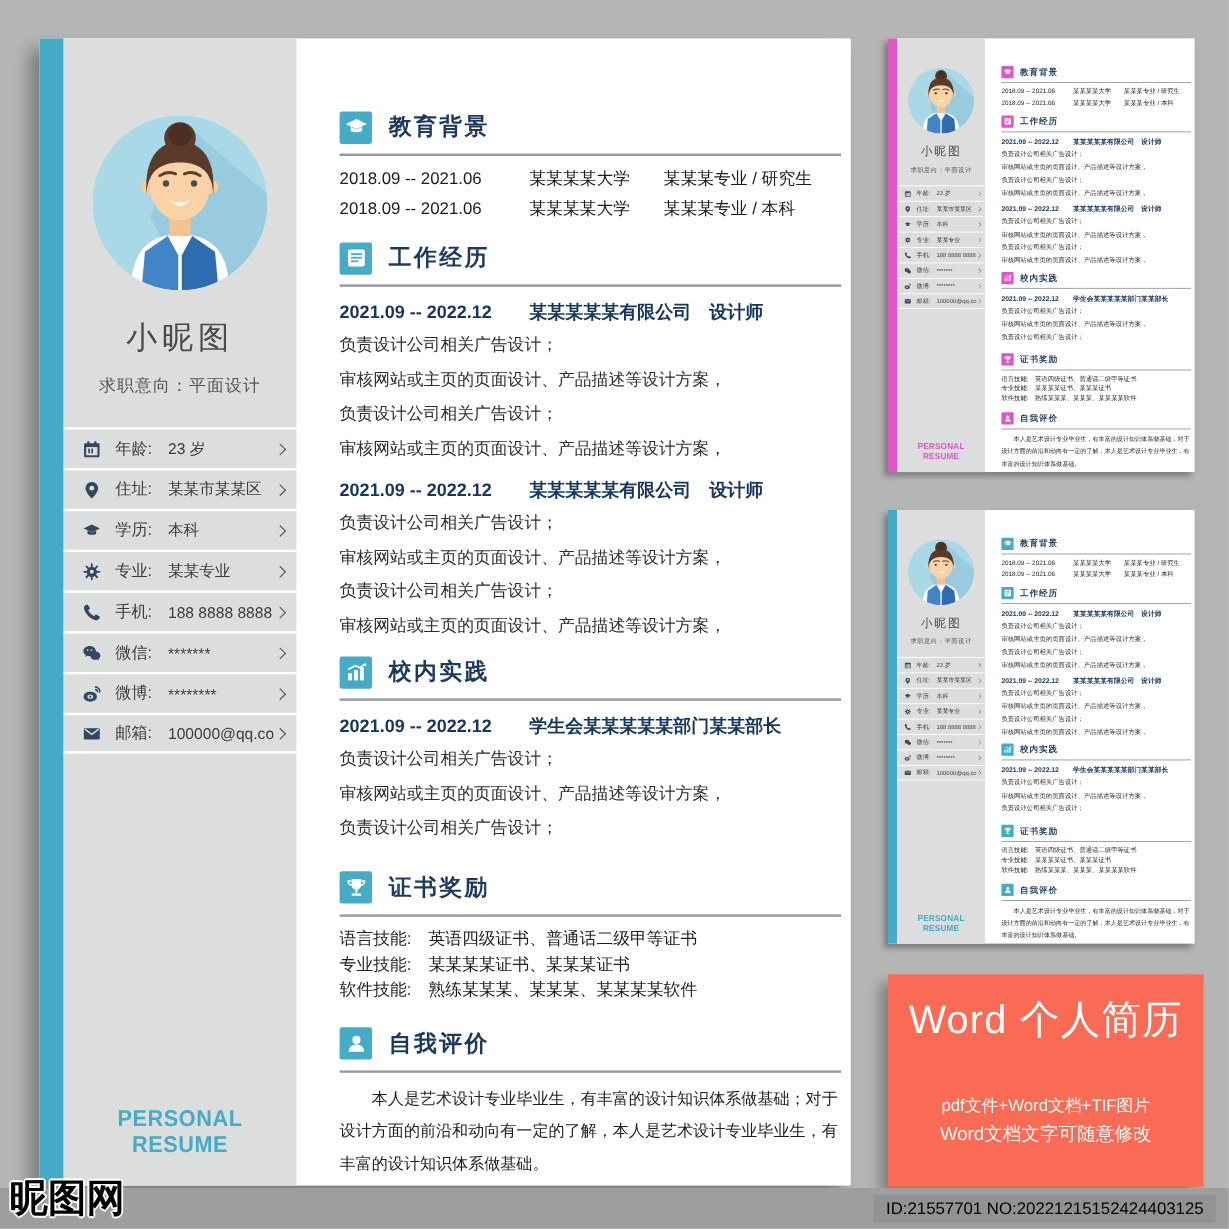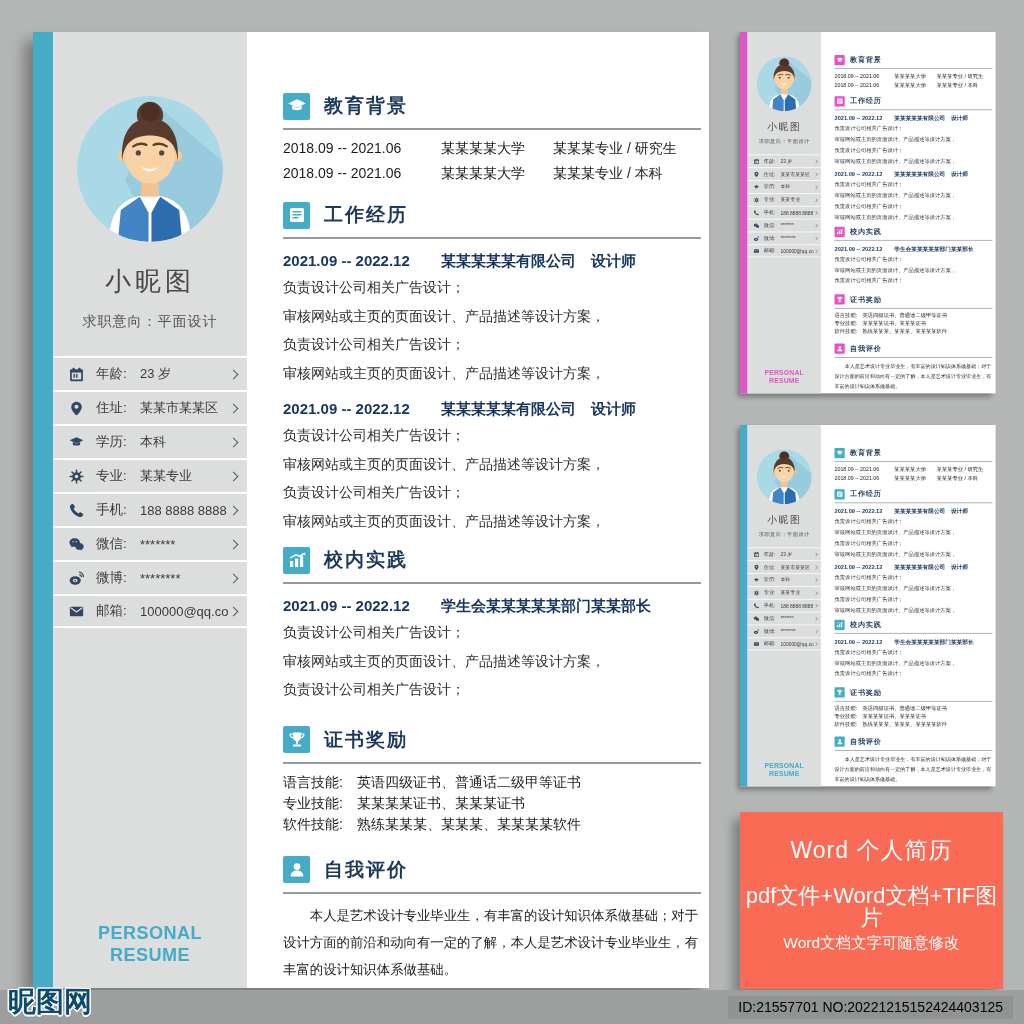--- a/index.html
+++ b/index.html
@@ -55,29 +55,29 @@
   
   .main-wrap{position:absolute;left:33px;top:32px}
   .mini-wrap{position:absolute;width:256px;height:362px}
   #mini1{left:740px;top:32px}
   #mini2{left:740px;top:425px}
   .mini-wrap .resume{transform:scale(0.378);transform-origin:0 0}
 
   
   .promo{position:absolute;left:740px;top:812px;width:263px;height:177px;background:#f96b55;color:#fff;
          text-align:center;box-shadow:-7px 7px 10px rgba(0,0,0,.3)}
-  .promo-title{padding-top:18px;font-size:23px;line-height:40px;letter-spacing:1px}
-  .promo-sub{margin-top:15px;font-size:22px;line-height:22px}
+  .promo-title{padding-top:18px;font-size:33px;line-height:40px;letter-spacing:1px}
+  .promo-sub{margin-top:40px;font-size:14px;line-height:22px}
   .promo-l1{margin-top:17px;font-size:15.5px;line-height:19px}
   .promo-l2{margin-top:4px;font-size:15.5px;line-height:19px}
 
   
   .bottom-bar{position:absolute;left:0;right:0;bottom:0;height:34px;background:#9d9f9e}
   .watermark{position:absolute;left:8px;bottom:3px;display:flex;align-items:baseline;gap:9px}
-  .wm-logo{font-size:28px;font-weight:bold;color:#0c4a6e;
+  .wm-logo{font-size:32px;font-weight:bold;color:#000000;
            text-shadow:1.5px 0 #fff,-1.5px 0 #fff,0 1.5px #fff,0 -1.5px #fff,1px 1px #fff,-1px -1px #fff,1px -1px #fff,-1px 1px #fff}
   .wm-url{font-size:23px;font-weight:bold;color:#f0f2f1;text-shadow:0 1px 2px rgba(0,0,0,.25)}
   .id-chip{position:absolute;right:11px;bottom:5px;background:#909392;color:#000000;font-size:14px;
            line-height:23px;padding:0 10px;white-space:nowrap}
 </style>
 </head>
 <body>
 
 <div class="stage">
 

